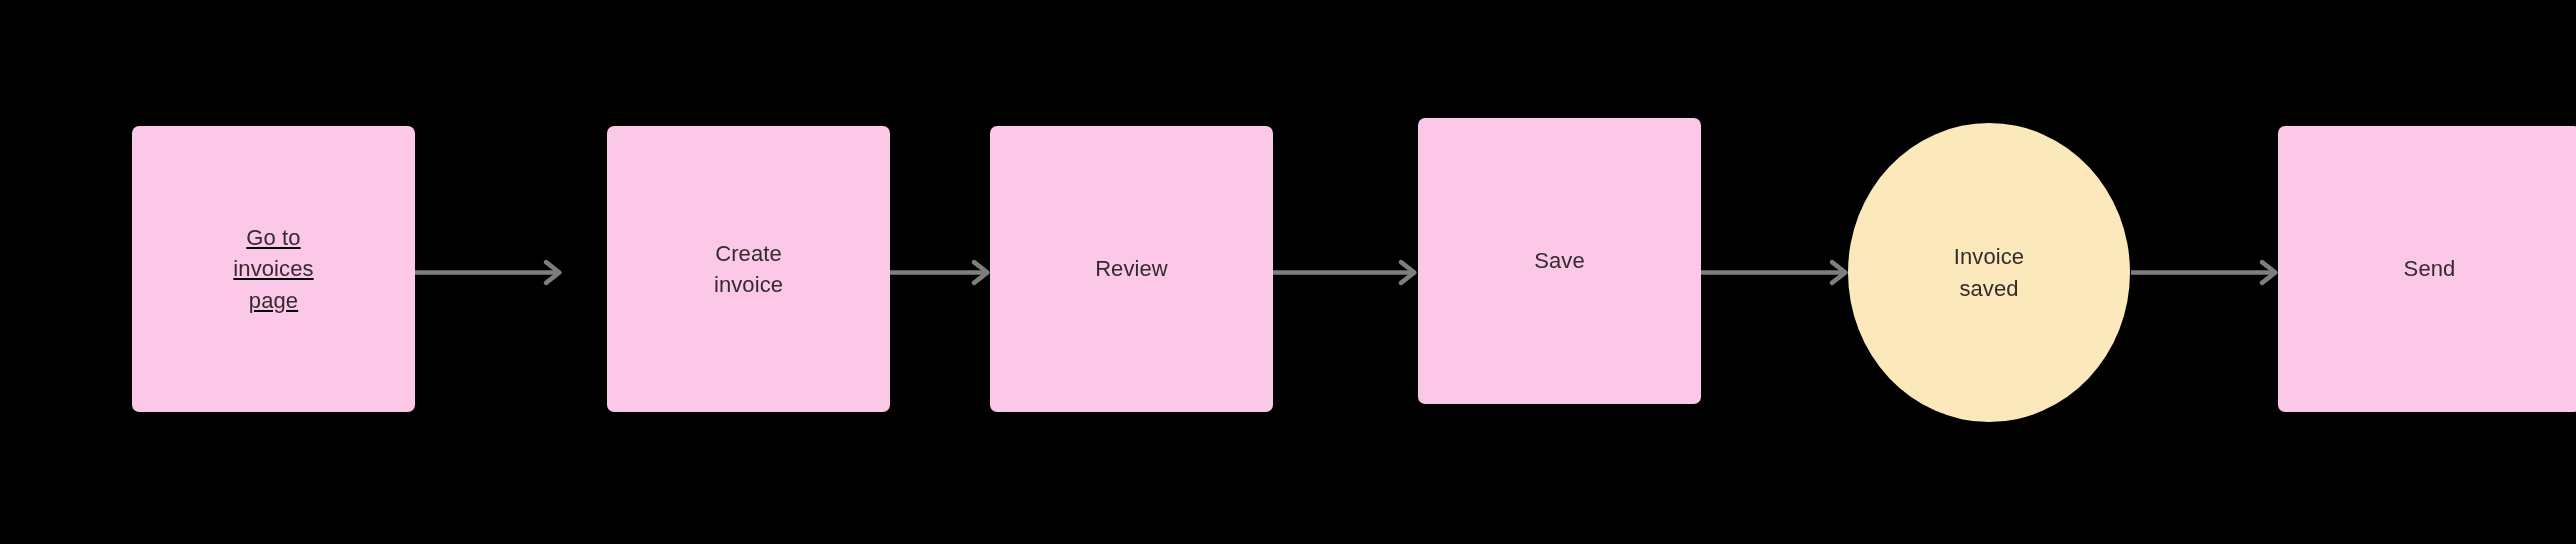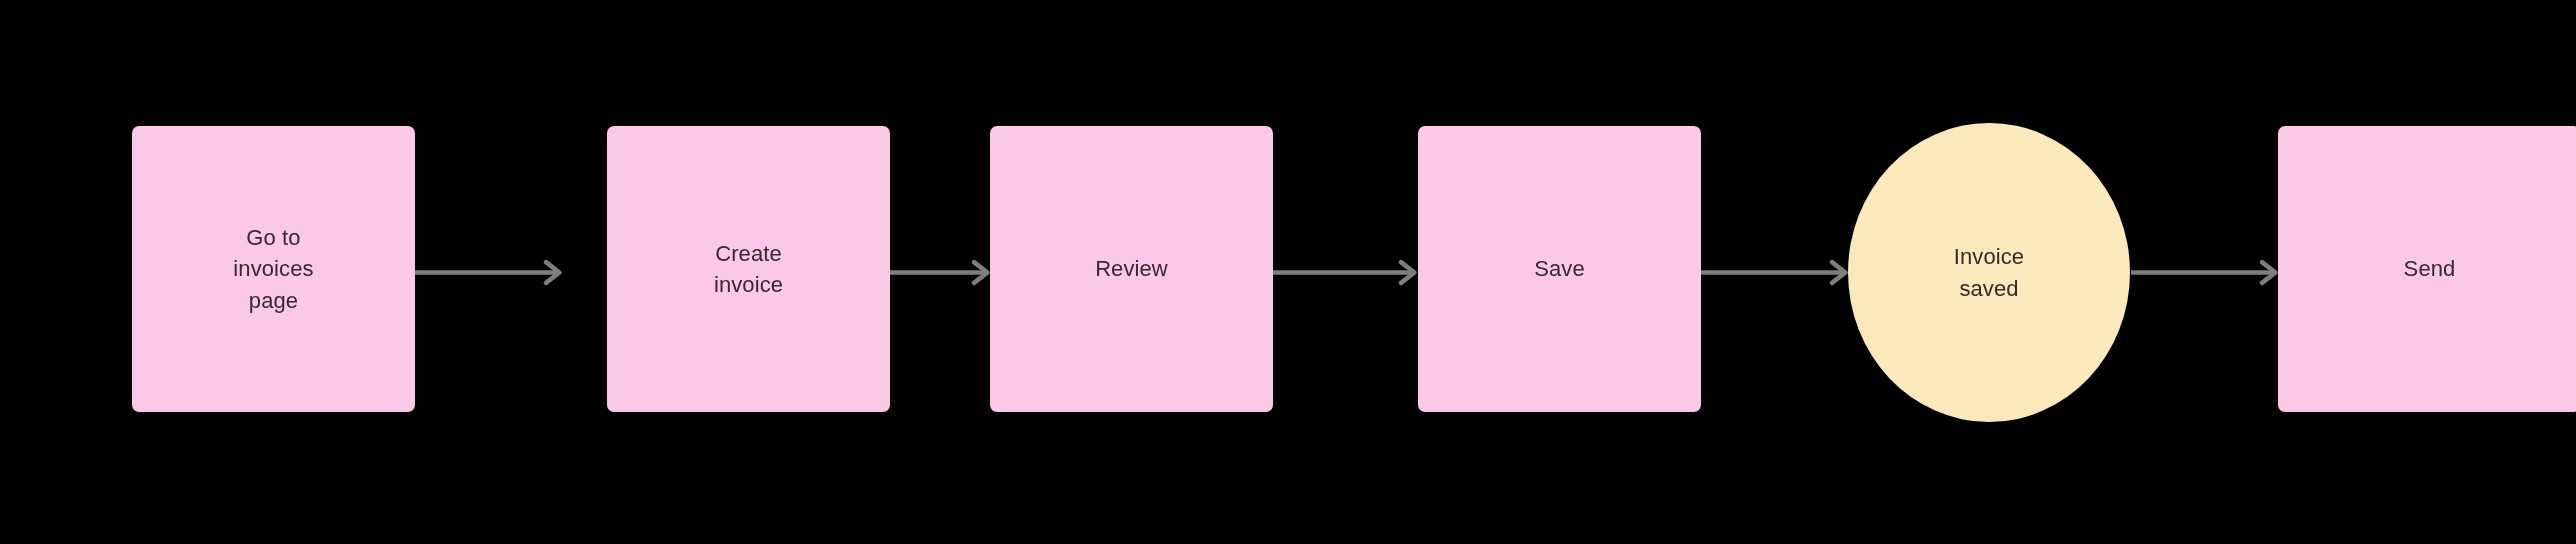--- a/index.html
+++ b/index.html
@@ -124,36 +124,36 @@
     </svg>
   </div>
 
   <div class="edge" style="left:2558px; width:152px;">
     <svg viewBox="0 0 296 60" preserveAspectRatio="none">
       <line class="edge-line" x1="0" y1="30" x2="282" y2="30"></line>
       <polyline class="edge-head" points="261,10 287,30 261,50"></polyline>
     </svg>
   </div>
 
-  <div class="node-rect" style="left:132px; top:126px; width:283px; height:286px;">
+  <div class="node-rect" style="left:132px; top:126px; width:283px; height:286px;text-decoration:underline;">
     <span class="node-label">Go to
 invoices
 page</span>
   </div>
 
   <div class="node-rect" style="left:563px; top:126px; width:283px; height:286px;margin-left:44px;">
     <span class="node-label">Create
 invoice</span>
   </div>
 
   <div class="node-rect" style="left:990px; top:126px; width:283px; height:286px;">
     <span class="node-label">Review</span>
   </div>
 
-  <div class="node-rect" style="left:1418px; top:126px; width:283px; height:286px;text-align:center;">
+  <div class="node-rect" style="left:1418px; top:118px; width:283px; height:286px;text-align:center;">
     <span class="node-label">Save</span>
   </div>
 
   <div class="node-circle" style="left:1848px; top:123px; width:282px; height:299px;">
     <span class="node-label">Invoice
 saved</span>
   </div>
 
   <div class="node-rect" style="left:2278px; top:126px; width:303px; height:286px;">
     <span class="node-label">Send</span>

